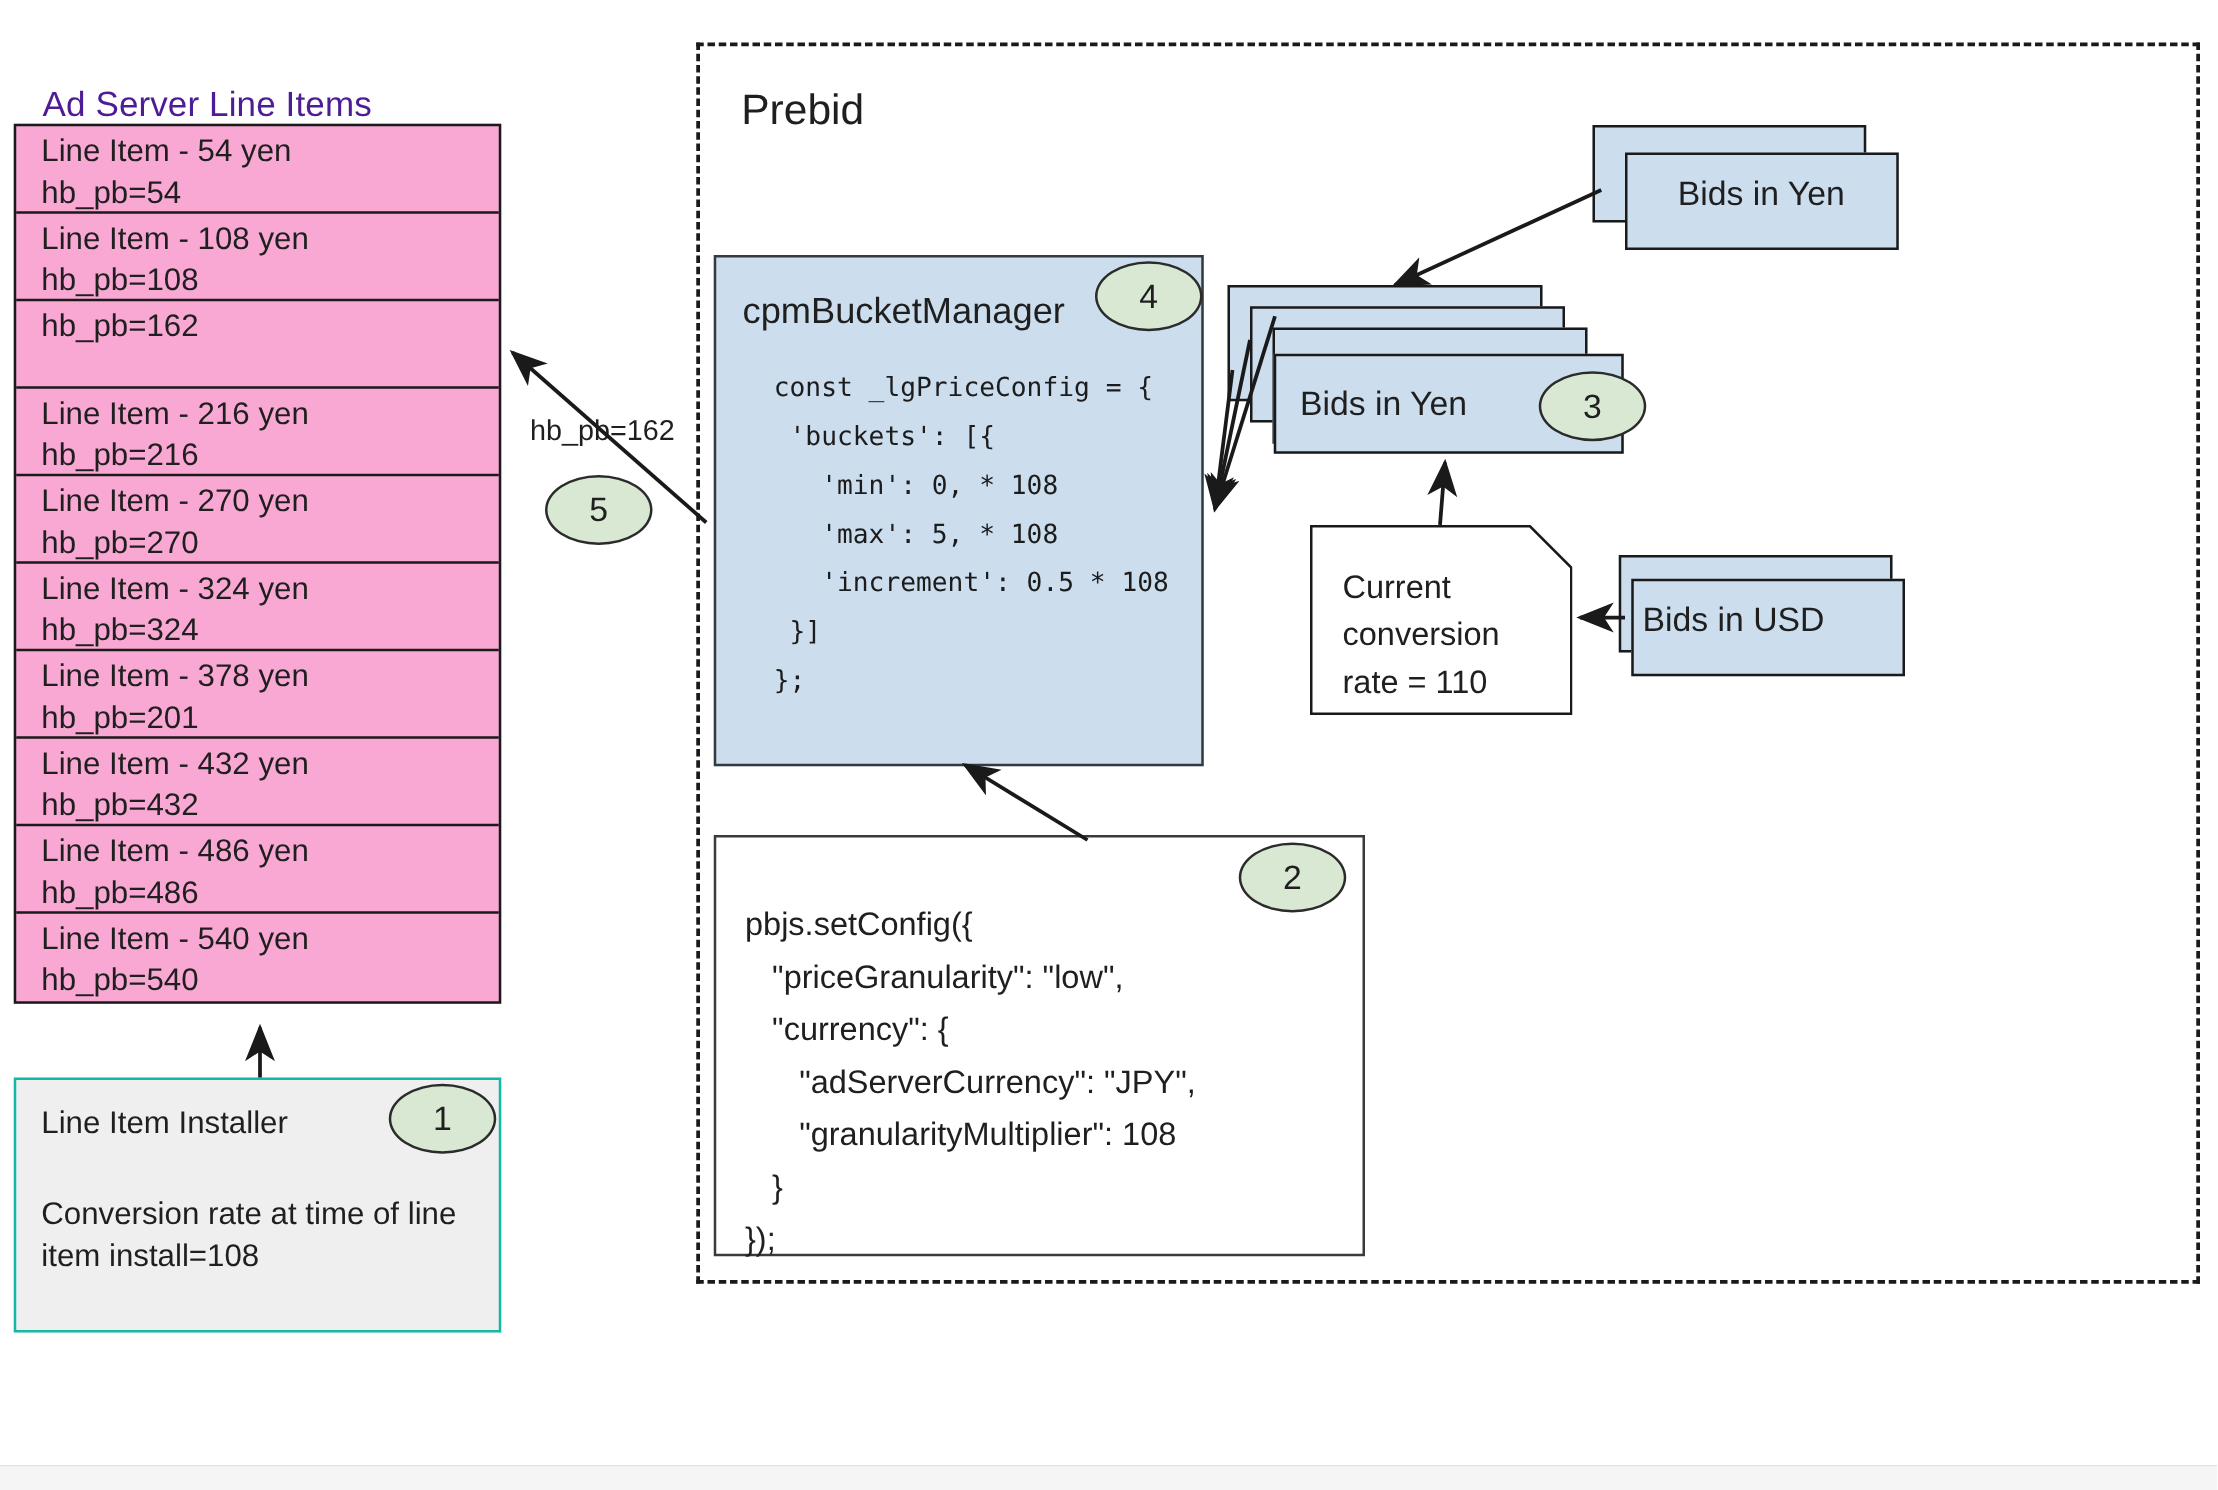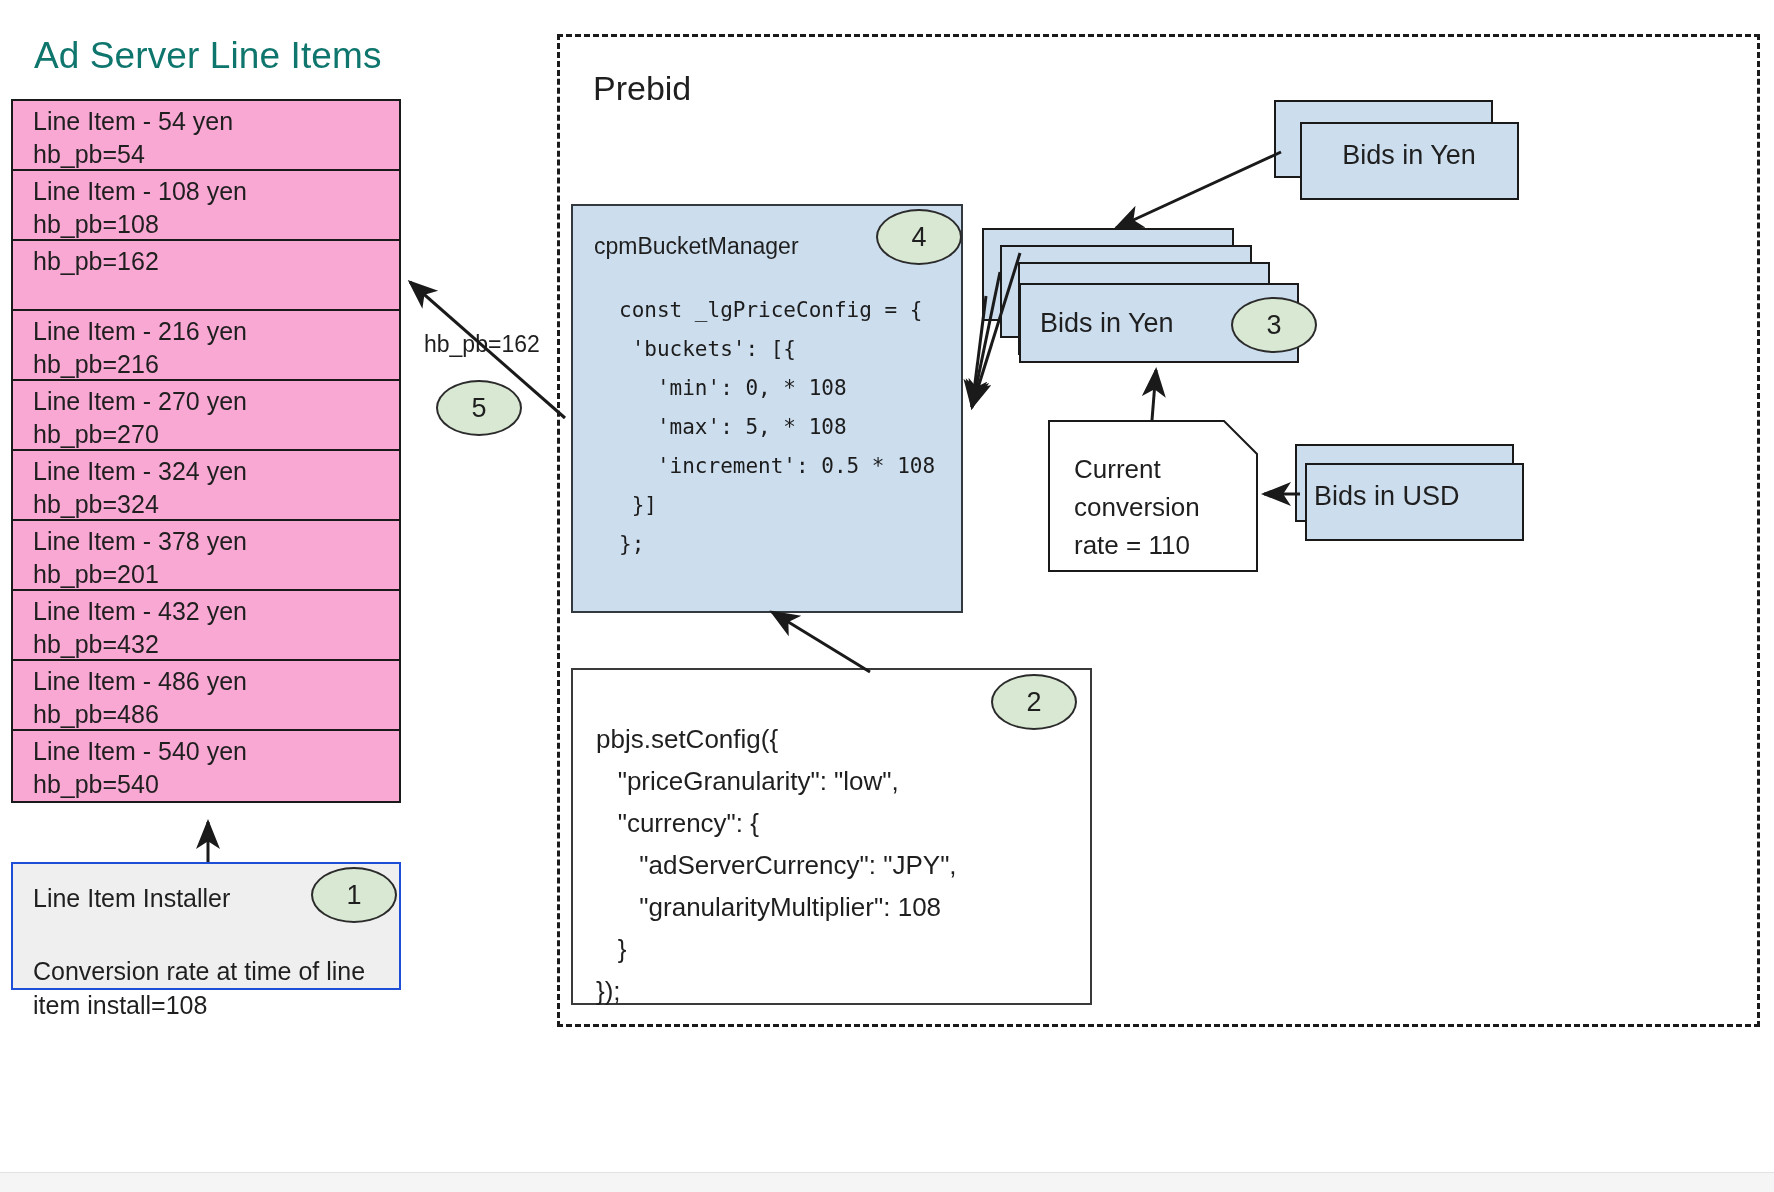--- a/index.html
+++ b/index.html
@@ -17,23 +17,23 @@
   #canvas {
     position: relative;
     width: 1774px;
     height: 1192px;
     background: #ffffff;
   }
   .abs { position: absolute; }
 
   
   #ad-server-title {
-    left: 34px; top: 35px;
-    font-size: 37px;
-    color: #0f766e;
+    left: 34px; top: 68px;
+    font-size: 28px;
+    color: #4c1d95;
     letter-spacing: .1px;
     white-space: nowrap;
   }
   #line-items-table {
     left: 11px; top: 99px;
     width: 390px;
     border: 2px solid #1a1a1a;
     box-sizing: border-box;
     background: #f9a8d4;
   }
@@ -49,22 +49,22 @@
     font-size: 25px;
     line-height: 33px;
     color: #1f1f1f;
     white-space: nowrap;
   }
 
   
   #installer-box {
     left: 11px; top: 862px;
     width: 390px;
-    height: 128px;
-    border: 2px solid #1d4ed8;
+    height: 204px;
+    border: 2px solid #14b8a6;
     box-sizing: border-box;
     background: #efefef;
   }
   #installer-title {
     position: absolute;
     left: 20px; top: 20px;
     font-size: 25px;
     color: #1f1f1f;
     white-space: nowrap;
   }
@@ -98,21 +98,21 @@
     left: 571px; top: 204px;
     width: 392px;
     height: 409px;
     background: #ccddee;
     border: 2px solid #333a3f;
     box-sizing: border-box;
   }
   #cpm-heading {
     position: absolute;
     left: 21px; top: 27px;
-    font-size: 23px;
+    font-size: 29px;
     color: #1f1f1f;
   }
   #cpm-code {
     position: absolute;
     left: 21px; top: 85px;
     font-family: "DejaVu Sans Mono", "Liberation Mono", monospace;
     font-size: 21px;
     line-height: 39px;
     color: #1c1c1c;
     white-space: pre;

